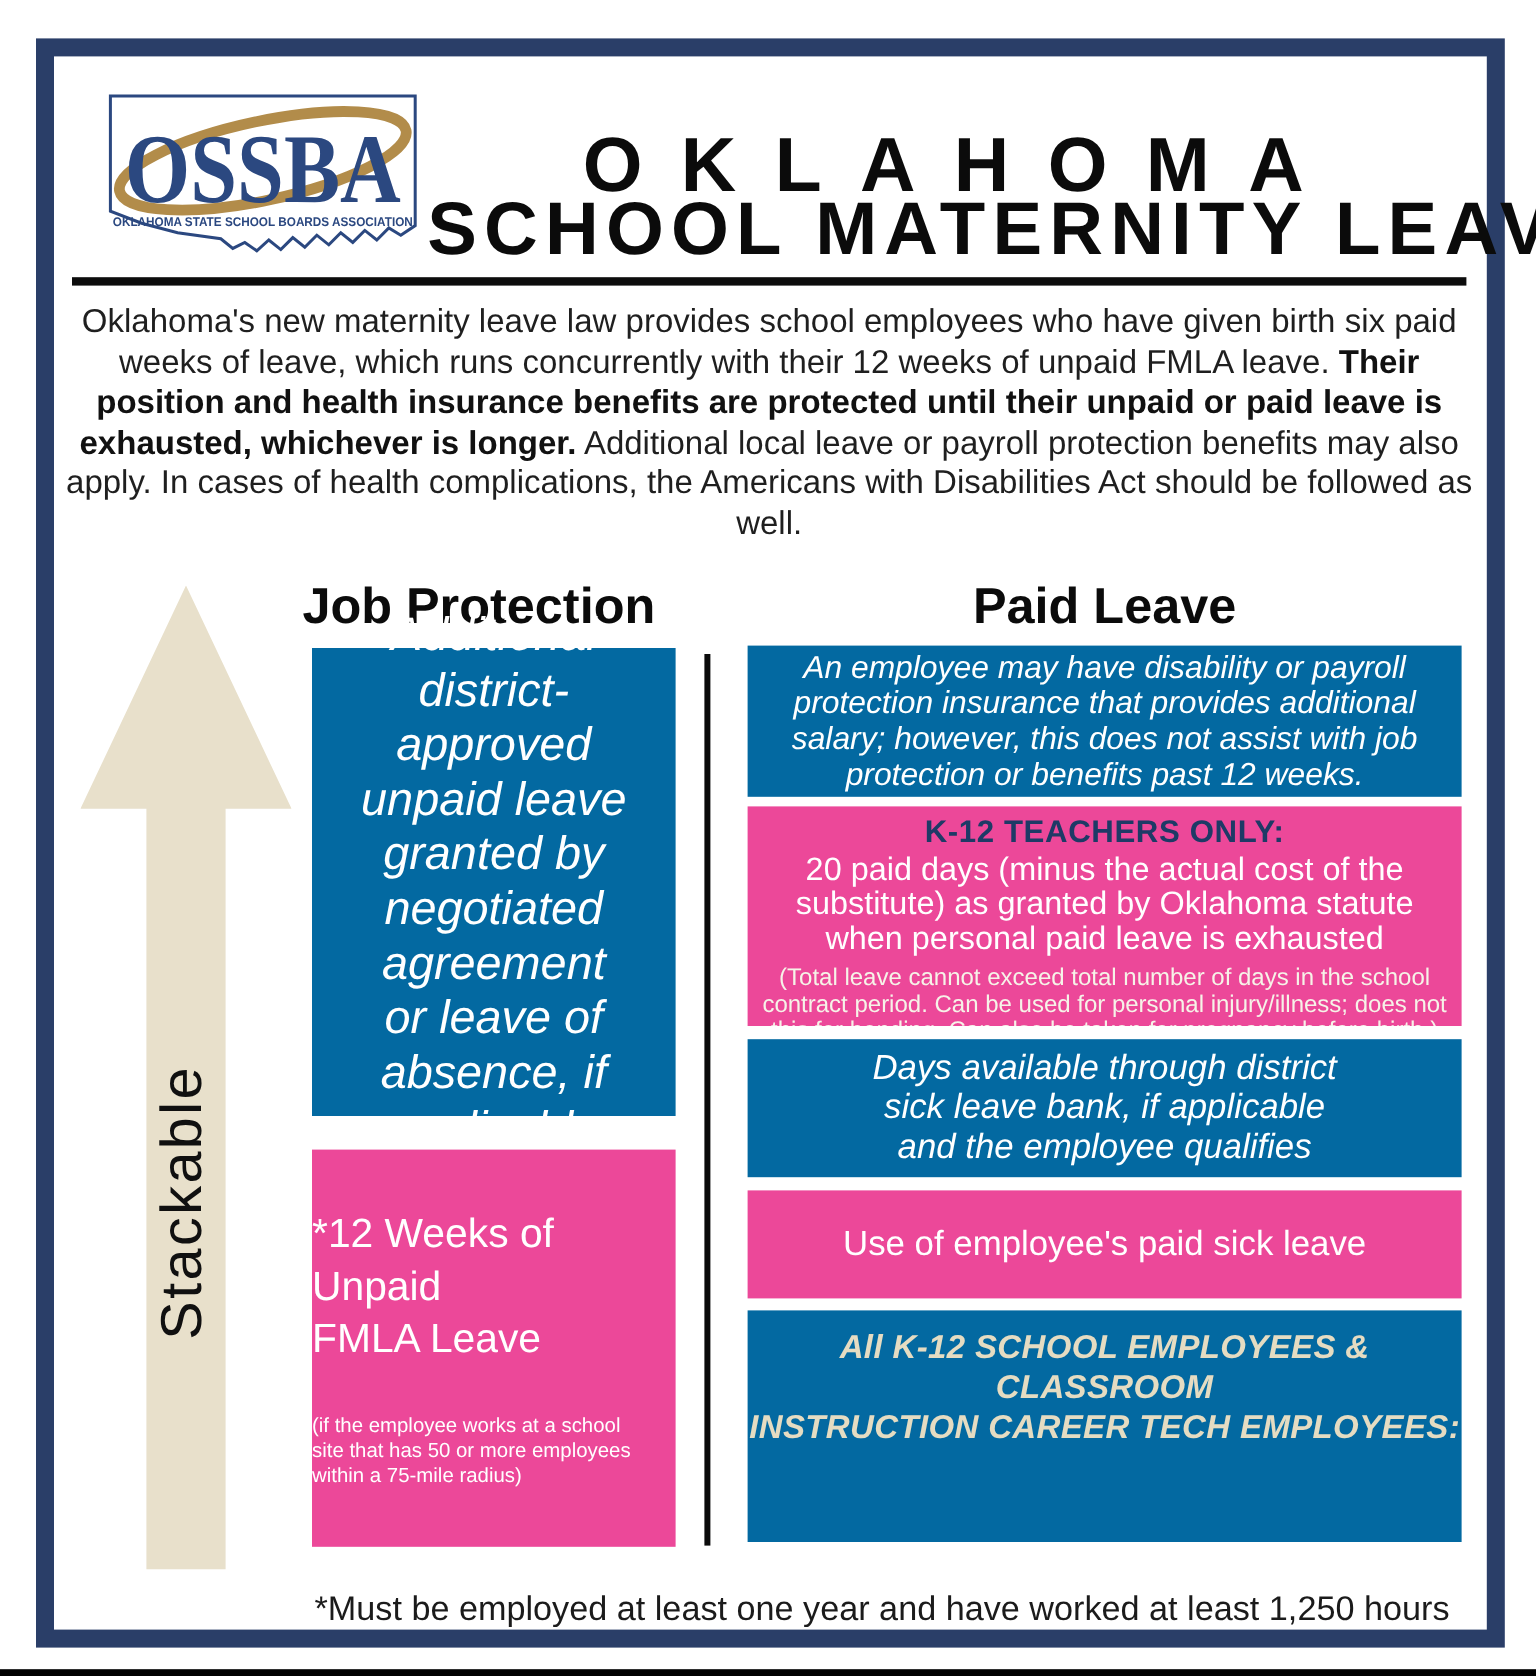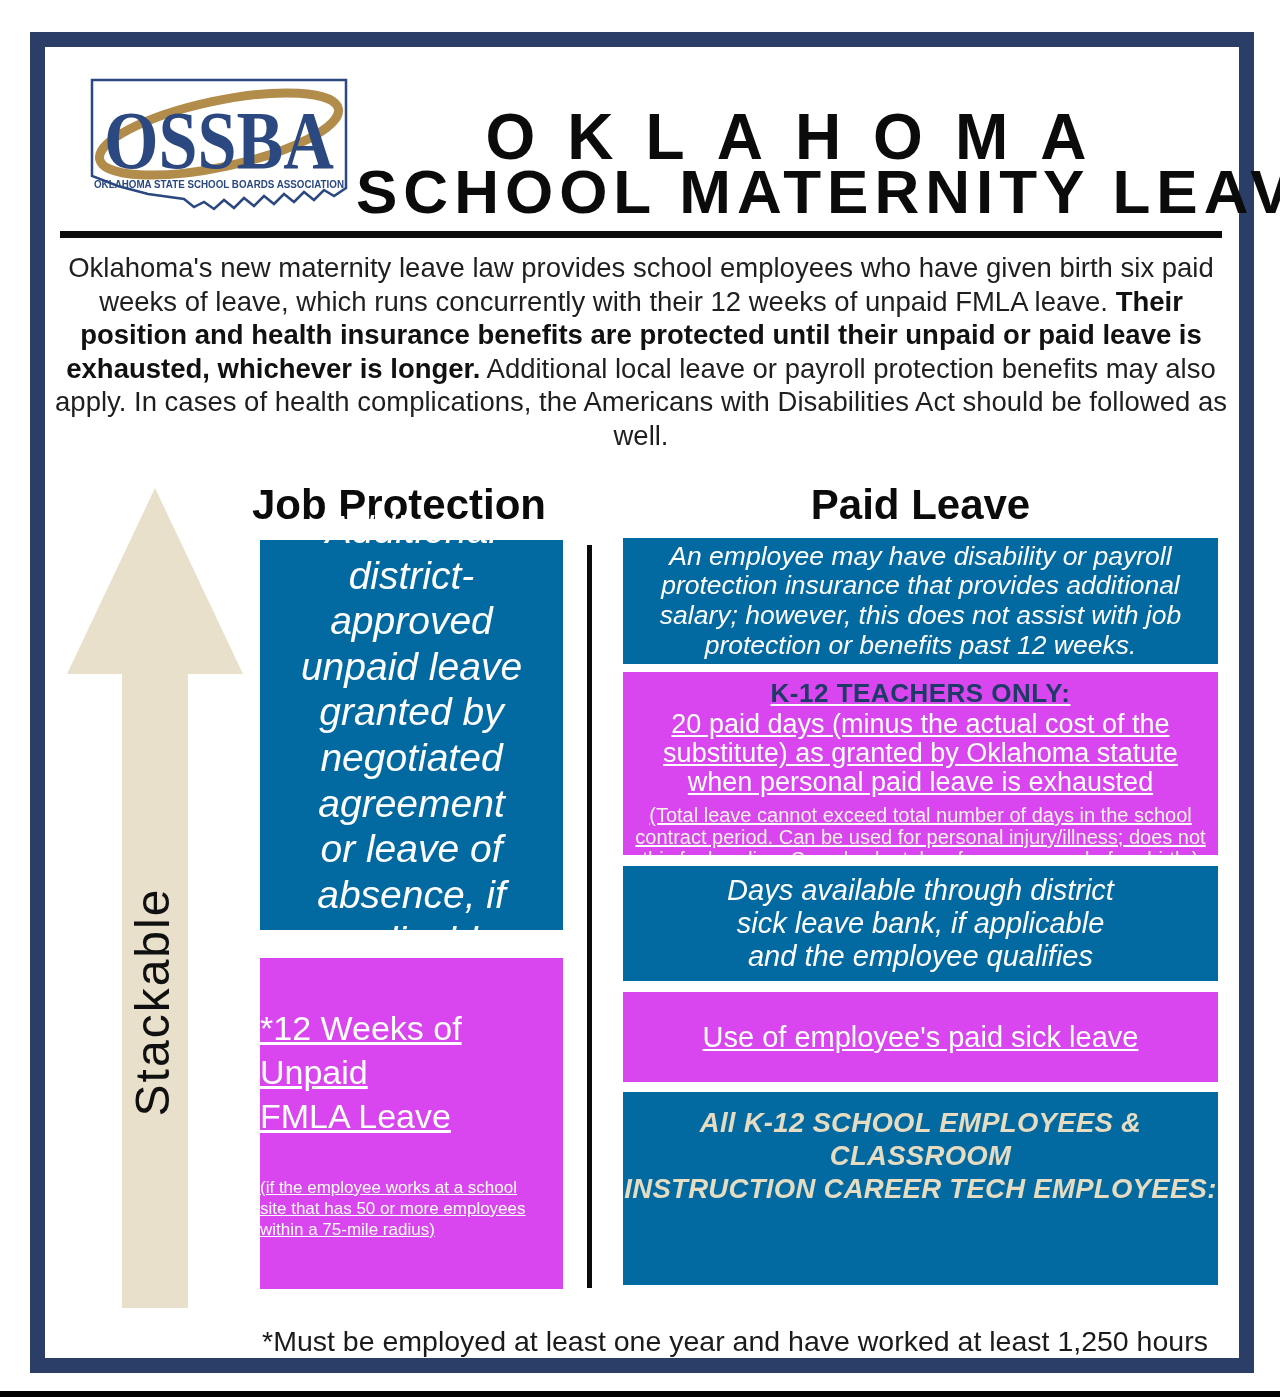--- a/index.html
+++ b/index.html
@@ -32,21 +32,21 @@
   .jp-heading{left:252px;top:481px;width:318px;text-align:left;font-size:42px;font-weight:800;color:#0b0b0b;white-space:nowrap;}
   .pl-heading{left:623px;top:481px;width:595px;text-align:center;font-size:42px;font-weight:800;color:#0b0b0b;white-space:nowrap;}
 
   
   .arrow{left:67px;top:488px;}
   .stackable{left:152px;top:1002px;transform:translate(-50%,-50%) rotate(-90deg);
              font-size:48px;letter-spacing:2px;color:#101010;white-space:nowrap;}
 
   
   .navy{background:#0369a1;color:#fff;font-style:italic;}
-  .tan{background:#d946ef;color:#fff;text-decoration:underline;}
+  .tan{background:#ec4899;color:#fff;}
   .center-flex{display:flex;align-items:center;justify-content:center;text-align:center;}
   .pre{white-space:pre-line;}
 
   
   .jp-box1{left:260px;top:540px;width:303px;height:390px;font-size:39px;line-height:1.17;padding:0 8px;}
   .jp-box2{left:260px;top:958px;width:303px;height:331px;text-align:left;}
   .jp-box2 .main{font-size:34px;line-height:1.3;margin-top:48px;}
   .jp-box2 .note{font-size:17px;line-height:1.24;margin-top:38px;}
 
   

